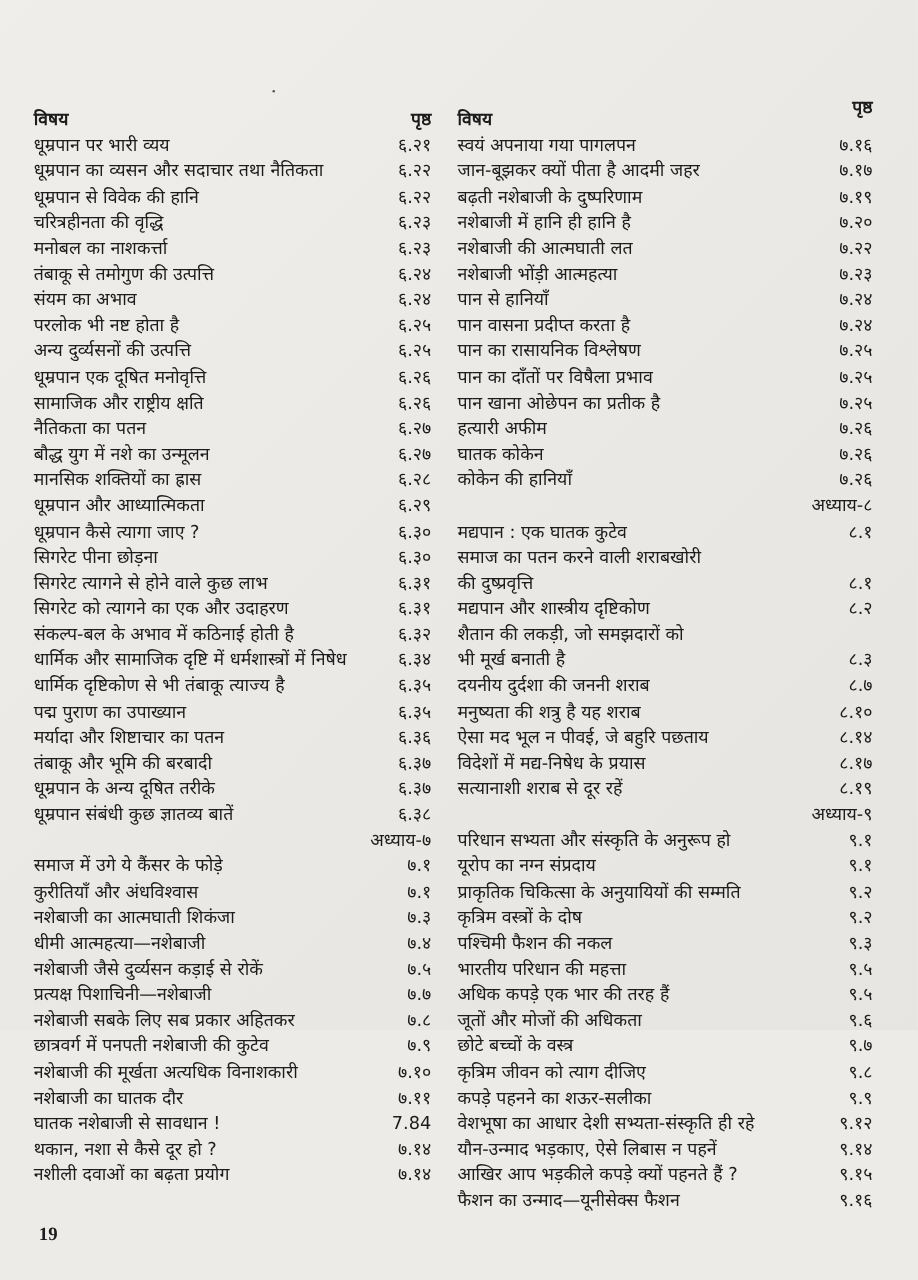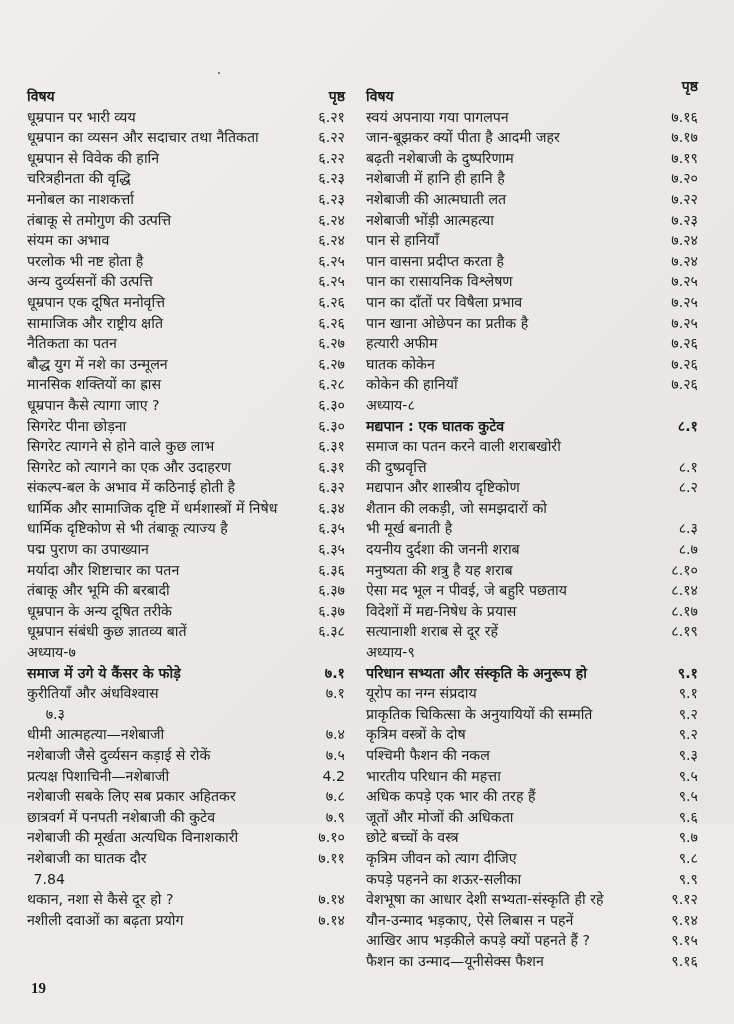--- a/index.html
+++ b/index.html
@@ -20,23 +20,23 @@
   .row {
     display: flex; justify-content: space-between; align-items: baseline;
     height: 20.6px; line-height: 20.6px; font-size: 14.2px; white-space: nowrap;
   }
   .row .title { overflow: visible; }
   .row .pg { text-align: right; min-width: 38px; }
   .hdr { font-weight: bold; font-size: 14px; }
   .hdr-right { position: relative; }
   .hdr-right .pg { position: relative; top: -10px; }
   .chapter {
-    text-align: left; height: 20.6px; line-height: 20.6px; font-size: 14.2px;
-  }
-  .row.bold .title, .row.bold .pg { font-weight: bold; }
+    text-align: right; height: 20.6px; line-height: 20.6px; font-size: 14.2px;
+  }
+  .row.bold .title, .row.bold .pg { font-weight: normal; }
   .page-number {
     position: absolute; left: 31px; top: 980px; font-size: 15px;
     font-family: "Liberation Serif", serif; font-weight: bold; text-align: center;
   }
   .dot { position: absolute; left: 218px; top: 72px; width: 2px; height: 2px; background: #555; border-radius: 1px; }
 </style>
 </head>
 <body>
 
 <div class="page">
@@ -98,20 +98,24 @@
         </div>
         <div class="row">
           <span class="title">बौद्ध युग में नशे का उन्मूलन</span>
           <span class="pg">६.२७</span>
         </div>
         <div class="row">
           <span class="title">मानसिक शक्तियों का ह्रास</span>
           <span class="pg">६.२८</span>
         </div>
         <div class="row">
+          <span class="title">धूम्रपान और आध्यात्मिकता</span>
+          <span class="pg">६.२९</span>
+        </div>
+        <div class="row">
           <span class="title">धूम्रपान कैसे त्यागा जाए ?</span>
           <span class="pg">६.३०</span>
         </div>
         <div class="row">
           <span class="title">सिगरेट पीना छोड़ना</span>
           <span class="pg">६.३०</span>
         </div>
         <div class="row">
           <span class="title">सिगरेट त्यागने से होने वाले कुछ लाभ</span>
           <span class="pg">६.३१</span>
@@ -155,51 +159,53 @@
         <div class="chapter">अध्याय-७</div>
         <div class="row bold">
           <span class="title">समाज में उगे ये कैंसर के फोड़े</span>
           <span class="pg">७.१</span>
         </div>
         <div class="row">
           <span class="title">कुरीतियाँ और अंधविश्वास</span>
           <span class="pg">७.१</span>
         </div>
         <div class="row">
+          <span class="title">नशेबाजी का आत्मघाती शिकंजा</span>
           <span class="pg">७.३</span>
         </div>
         <div class="row">
           <span class="title">धीमी आत्महत्या—नशेबाजी</span>
           <span class="pg">७.४</span>
         </div>
         <div class="row">
           <span class="title">नशेबाजी जैसे दुर्व्यसन कड़ाई से रोकें</span>
           <span class="pg">७.५</span>
         </div>
         <div class="row">
           <span class="title">प्रत्यक्ष पिशाचिनी—नशेबाजी</span>
-          <span class="pg">4.2</span>
+          <span class="pg">७.७</span>
         </div>
         <div class="row">
           <span class="title">नशेबाजी सबके लिए सब प्रकार अहितकर</span>
           <span class="pg">७.८</span>
         </div>
         <div class="row">
           <span class="title">छात्रवर्ग में पनपती नशेबाजी की कुटेव</span>
           <span class="pg">७.९</span>
         </div>
         <div class="row">
           <span class="title">नशेबाजी की मूर्खता अत्यधिक विनाशकारी</span>
           <span class="pg">७.१०</span>
         </div>
         <div class="row">
           <span class="title">नशेबाजी का घातक दौर</span>
           <span class="pg">७.११</span>
         </div>
         <div class="row">
+          <span class="title">घातक नशेबाजी से सावधान !</span>
           <span class="pg">7.84</span>
         </div>
         <div class="row">
           <span class="title">थकान, नशा से कैसे दूर हो ?</span>
           <span class="pg">७.१४</span>
         </div>
         <div class="row">
           <span class="title">नशीली दवाओं का बढ़ता प्रयोग</span>
           <span class="pg">७.१४</span>
         </div>

